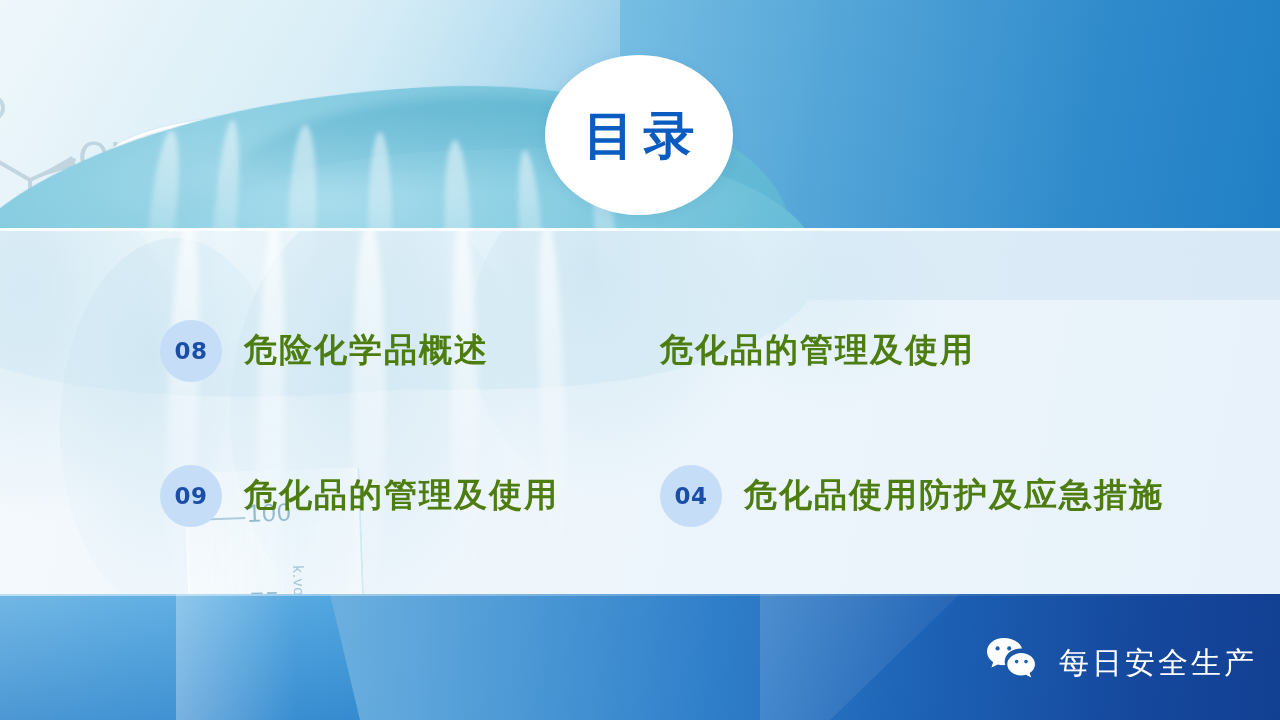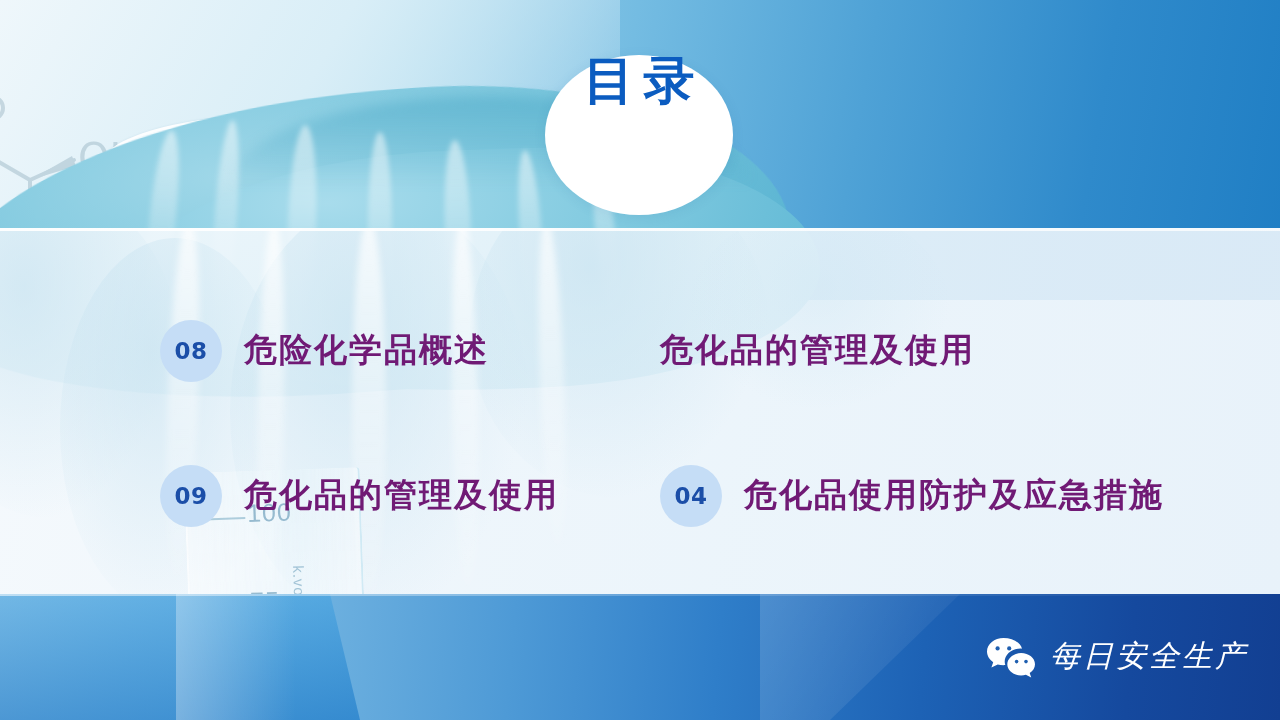--- a/index.html
+++ b/index.html
@@ -198,21 +198,21 @@
     position:absolute; left:760px; top:594px; width:340px; height:126px;
     background:linear-gradient(120deg, rgba(255,255,255,.16), rgba(255,255,255,0) 70%);
     clip-path:polygon(0 0, 200px 0, 70px 126px, 0 126px);
   }
 
   
   .title-ellipse {
     position:absolute; left:545px; top:55px; width:188px; height:160px;
     background:radial-gradient(ellipse at 42% 34%, #ffffff 0%, #ffffff 72%, #f7fbfe 100%);
     border-radius:50%;
-    display:flex; justify-content:center;
+    display:flex; align-items:center; justify-content:center;
     box-shadow:0 2px 12px rgba(40,110,165,.12);
   }
   .title-text {
     color:#0b5cc0; font-size:51px; font-weight:bold;
     letter-spacing:9px; text-indent:9px; line-height:1;
     font-family:"DejaVu Sans","Liberation Sans",sans-serif;
   }
 
   
   .toc {
@@ -225,29 +225,29 @@
   }
   .toc-item { display:flex; align-items:center; gap:22px; }
   .toc-badge {
     width:62px; height:62px; flex:0 0 62px; border-radius:50%;
     background:#c5ddf6;
     display:flex; align-items:center; justify-content:center;
     color:#1b4ea8; font-size:23px; font-weight:bold; letter-spacing:.5px;
     font-family:"DejaVu Sans","Liberation Sans",sans-serif;
   }
   .toc-label {
-    color:#701a75; font-size:33px; font-weight:bold; letter-spacing:2px;
+    color:#4d7c0f; font-size:33px; font-weight:bold; letter-spacing:2px;
     white-space:nowrap;
     font-family:"DejaVu Sans","Liberation Sans",sans-serif;
   }
 
   
   .watermark {
     position:absolute; left:985px; top:636px;
-    display:flex; align-items:flex-start; gap:13px;font-style:italic;
+    display:flex; align-items:flex-end; gap:22px;
   }
   .wm-text {
     color:#ffffff; font-size:30px; font-weight:500; letter-spacing:3px;
     font-family:"DejaVu Sans","Liberation Sans",sans-serif;
   }
 </style>
 </head>
 <body>
 
 <div class="slide">

